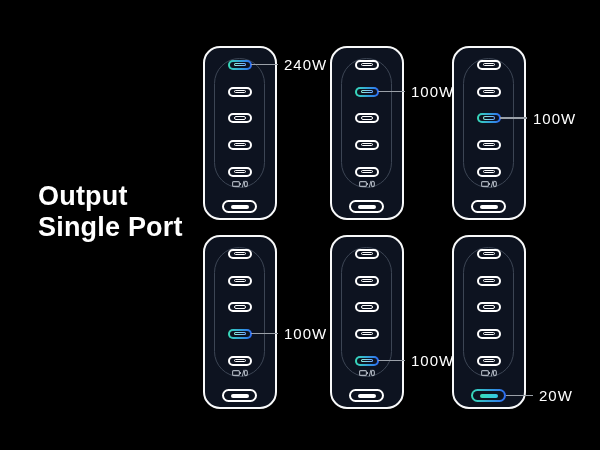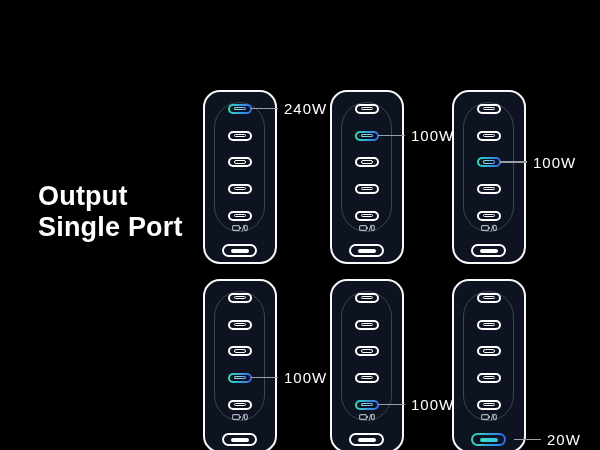--- a/index.html
+++ b/index.html
@@ -10,21 +10,20 @@
   }
   .heading{
     position:absolute;left:38px;top:181px;
     color:var(--label-text,#fff);font-weight:700;font-size:27px;line-height:31px;letter-spacing:.2px;
   }
   .charger{
     position:absolute;width:74px;height:174px;box-sizing:border-box;
     background:var(--charger-body);
     border:2.5px solid var(--charger-outline);
     border-radius:17px;
-    margin-top:44px;
   }
   .col0{left:203px}.col1{left:330px}.col2{left:452px}
   .row0{top:46px}.row1{top:235px}
   .track{
     position:absolute;left:9px;top:9.5px;width:51px;height:130px;box-sizing:border-box;
     border:1px solid var(--track-outline);border-radius:26px;
   }
   .port{box-sizing:border-box;display:flex;align-items:center;justify-content:center;}
   .port.usbc{
     position:absolute;left:22.5px;width:24px;height:10px;
@@ -52,21 +51,21 @@
     background:linear-gradient(var(--charger-body),var(--charger-body)) padding-box,
                linear-gradient(90deg,var(--highlight-inner-teal),var(--highlight-inner-blue)) border-box;
   }
   .port.usba.hl .bar{
     background:linear-gradient(90deg,var(--highlight-teal),var(--highlight-cyan));
   }
   .callout{
     position:absolute;left:46px;height:16px;display:flex;align-items:center;white-space:nowrap;
   }
   .cal-c1{top:8.5px}.cal-c2{top:35.5px}.cal-c3{top:62px}.cal-c4{top:88.5px}.cal-c5{top:115.5px}
-  .cal-usba{top:150.5px;left:60px}
+  .cal-usba{top:150.5px;left:52px}
   .leader{display:block;width:27px;height:1.5px;background:var(--leader-line);margin-right:6px;}
   .wlabel{font-size:15px;font-weight:500;letter-spacing:1px;color:var(--label-text);}
 </style>
 </head>
 <body>
 
 <div class="stage">
   <div class="heading">
     <div>Output</div>
     <div>Single Port</div>

